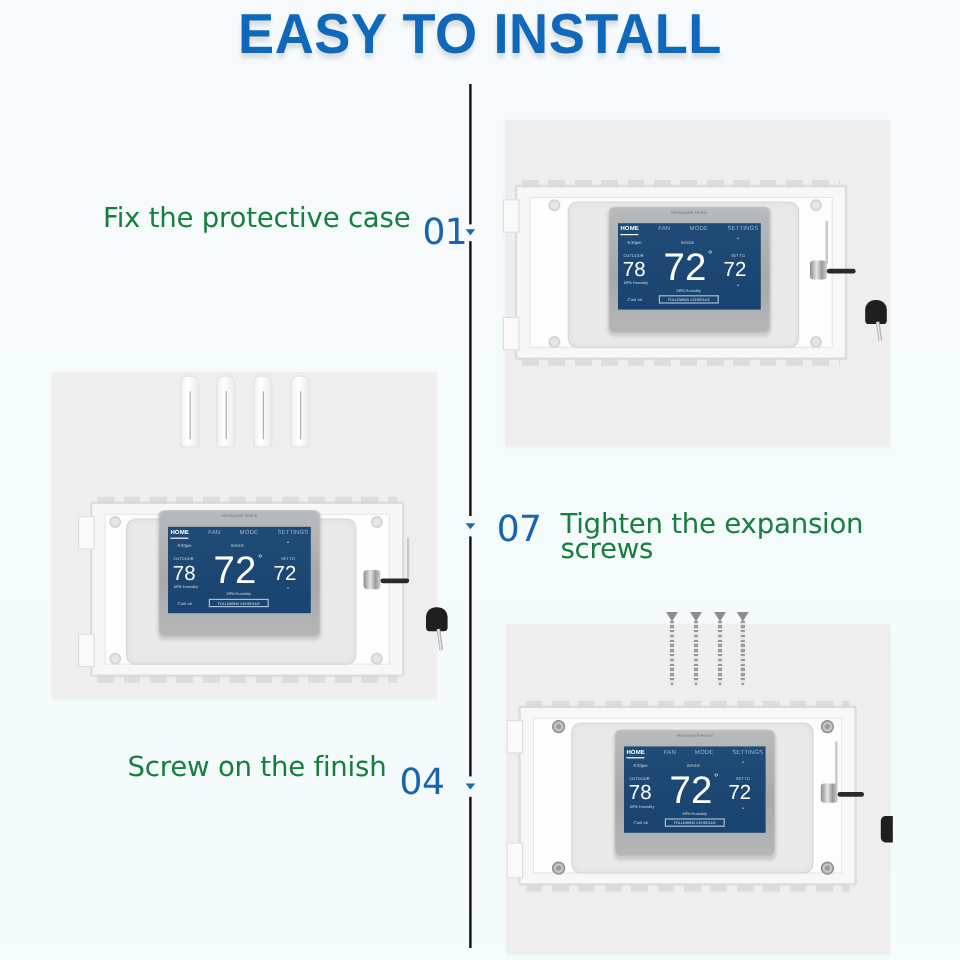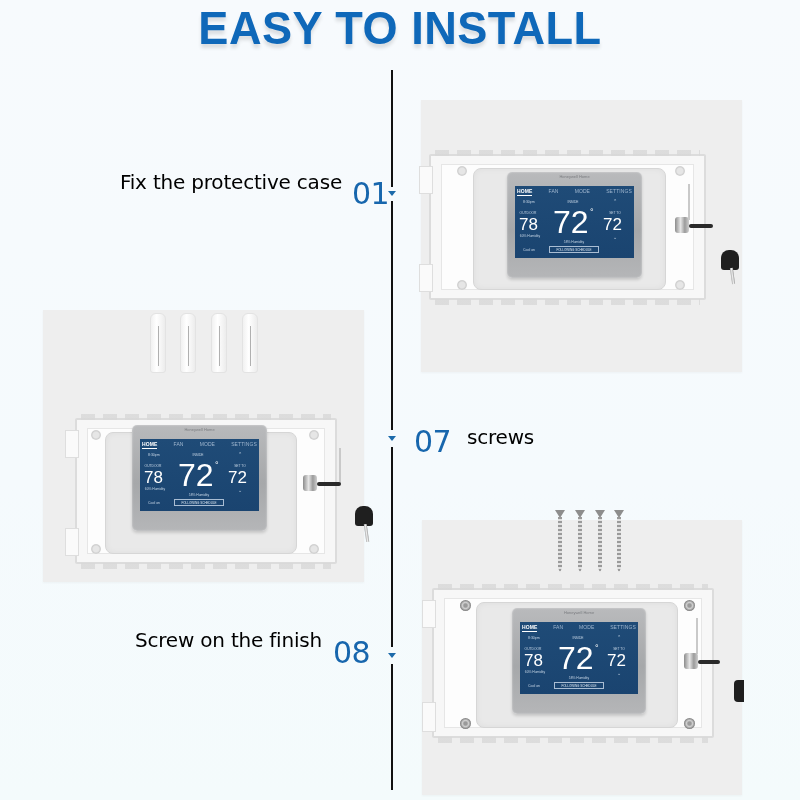--- a/index.html
+++ b/index.html
@@ -19,22 +19,22 @@
   
   .vline {
     position: absolute; left: 391px; width: 2px; background: #111;
   }
   .vmark {
     position: absolute; left: 388px; width: 0; height: 0;
     border-left: 4px solid transparent; border-right: 4px solid transparent;
     border-top: 5px solid #1c6aaa;
   }
   .step-text {
-    position: absolute; color: #000000;
-    font-family: "DejaVu Sans", sans-serif; font-size: 20px; line-height: 21px;
+    position: absolute; color: #15803d;
+    font-family: "DejaVu Sans", sans-serif; font-size: 23px; line-height: 21px;
     letter-spacing: -0.2px;
   }
   .step-text.right { text-align: right; }
   .step-num {
     position: absolute; color: #1766ad;
     font-family: "DejaVu Sans", sans-serif; font-size: 30px; line-height: 34px;
     letter-spacing: -0.5px;
   }
   
   .panel {
@@ -144,27 +144,28 @@
   <div class="vline" style="top:664px;height:126px"></div>
 </div>
 
 <div class="step-text right" style="left:60px;top:172px;width:282px">
   <div>Fix the protective case</div>
 </div>
 <div class="step-num" style="left:352px;top:177px">01</div>
 
 <div class="step-num" style="left:414px;top:425px">07</div>
 <div class="step-text" style="left:467px;top:427px;width:300px">
+  <div>Tighten the expansion</div>
   <div>screws</div>
 </div>
 
 <div class="step-text right" style="left:40px;top:630px;width:282px">
   <div>Screw on the finish</div>
 </div>
-<div class="step-num" style="left:333px;top:636px">08</div>
+<div class="step-num" style="left:333px;top:636px">04</div>
 
 <div class="panel" style="left:421px;top:100px;width:321px;height:272px">
   <div class="case" style="left:8px;top:54px;width:277px;height:146px">
     <div class="teeth-top"></div>
       <div class="teeth-bot"></div>
     <div class="hinge" style="top:10px;height:28px"></div>
     <div class="hinge" style="top:108px;height:28px"></div>
     <div class="frame-in"></div>
     <div class="screw-hole" style="left:26px;top:10px"></div>
     <div class="screw-hole" style="left:244px;top:10px"></div>

